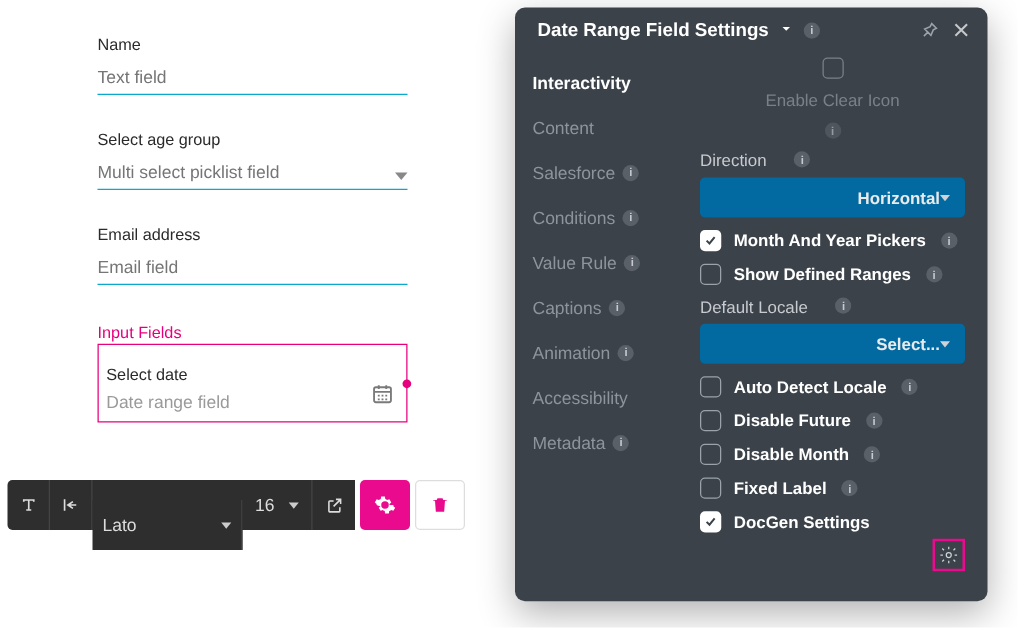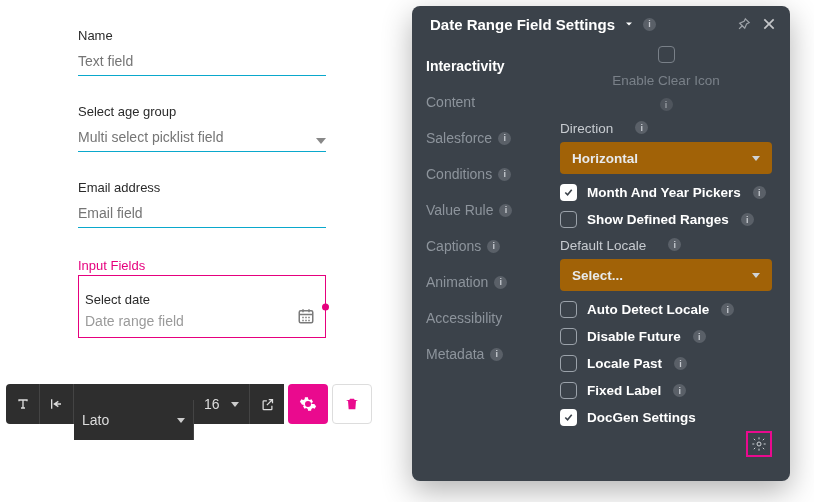--- a/index.html
+++ b/index.html
@@ -171,24 +171,24 @@
     flex-shrink:0;
   }
   .chk.unchecked { background:transparent; border:1.5px solid #9ba2aa; }
   .chk svg { width:11px;height:11px; }
 
   .prop-label {
     display:flex;align-items:flex-start;gap:22px;
     color:#c7cbd0; margin:8px 0 6px 0;
   }
   .prop-select {
-    background:#a16207;
+    background:#0369a1;
     border-radius:4px;
     height:32px;
-    display:flex;align-items:center;justify-content:space-between;
+    display:flex;align-items:center;justify-content:flex-end;
     padding:0 12px;
     color:#e8eaec; font-weight:600;
     margin-bottom:10px;
   }
   .prop-select .mini-chev {
     width:0;height:0;border-left:4px solid transparent;border-right:4px solid transparent;border-top:5px solid #cfd3d7;
   }
   .chk-row {
     display:flex;align-items:center;gap:10px;
     margin:10px 0;
@@ -386,21 +386,21 @@
         <span>Auto Detect Locale</span>
         <span class="info-dot">i</span>
       </div>
       <div class="chk-row">
         <span class="chk unchecked"></span>
         <span>Disable Future</span>
         <span class="info-dot">i</span>
       </div>
       <div class="chk-row">
         <span class="chk unchecked"></span>
-        <span>Locale Past</span>
+        <span>Disable Month</span>
         <span class="info-dot">i</span>
       </div>
       <div class="chk-row">
         <span class="chk unchecked"></span>
         <span>Fixed Label</span>
         <span class="info-dot">i</span>
       </div>
       <div class="chk-row">
         <span class="chk">
             <svg viewBox="0 0 24 24" fill="none" stroke="#3b424a" stroke-width="3.5">

